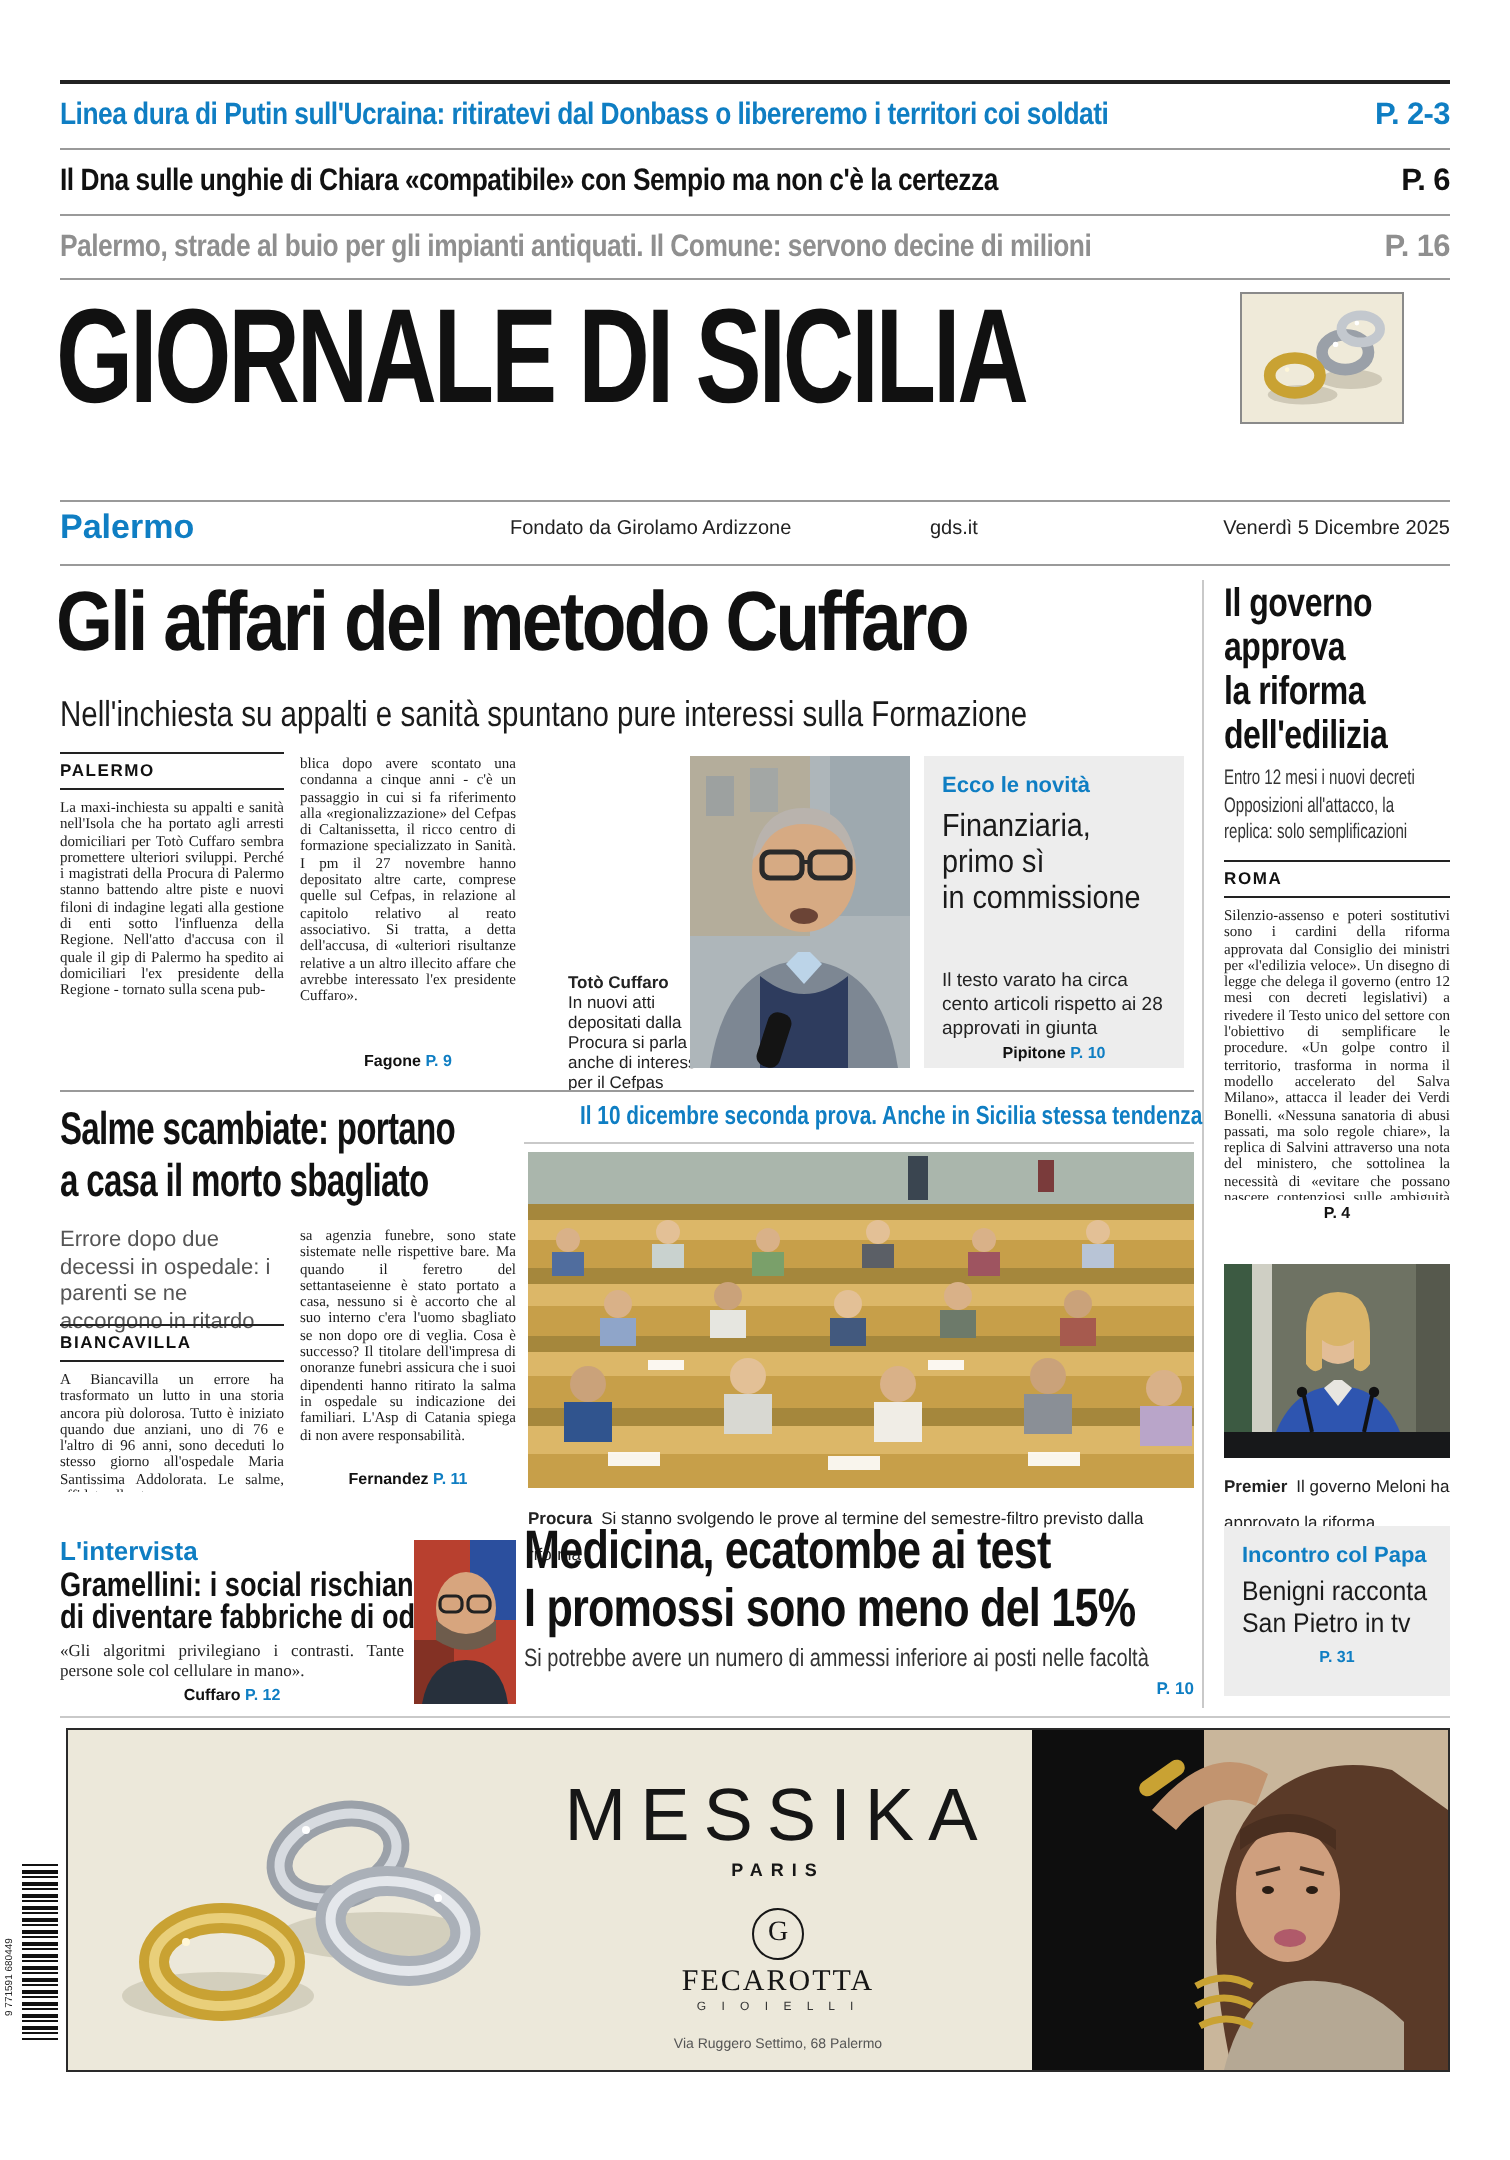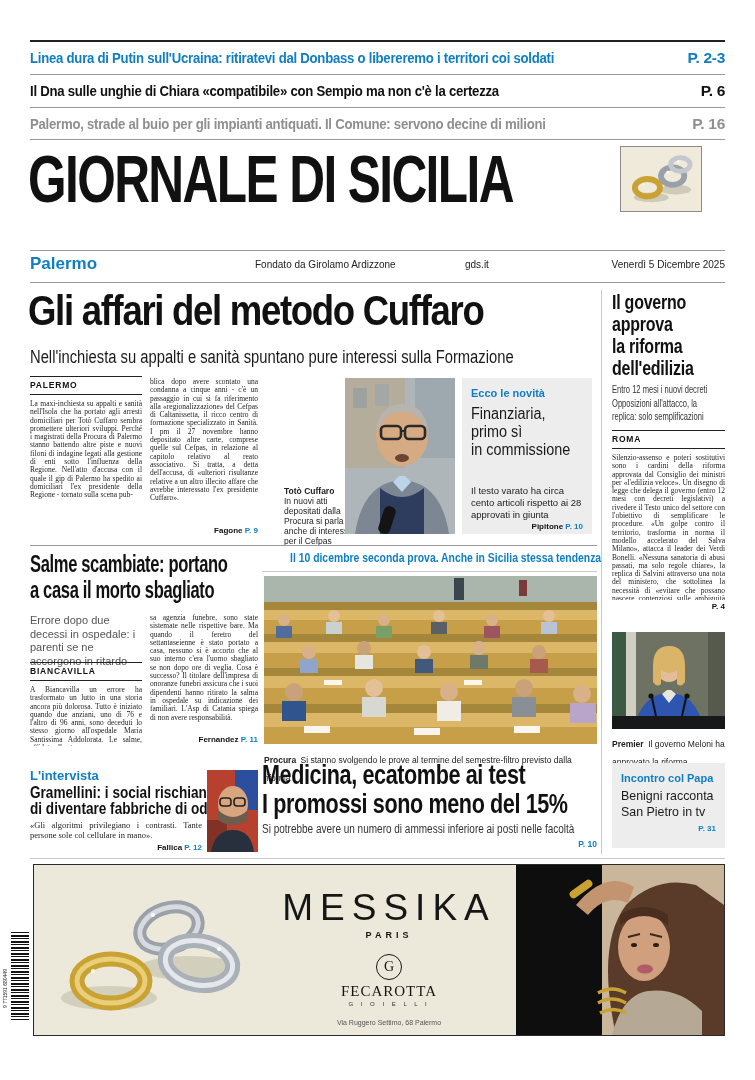--- a/index.html
+++ b/index.html
@@ -12,21 +12,21 @@
   .c-blue{color:#0f7ec3;}
   .c-gray{color:#8f8f8f;}
   .rule{background:#222;height:1px;}
   .rule-soft{background:#9a9a9a;height:1px;}
   .rule-lite{background:#c9c9c9;height:1px;}
   .sqz{display:inline-block;transform-origin:0 0;white-space:nowrap;}
   .sqzp{display:inline-block;transform-origin:0 0;white-space:pre;}
   .body-txt{font-family:"Liberation Serif",serif;font-size:7.5px;line-height:8.3px;
             text-align:justify;overflow:hidden;color:#1c1c1c;}
   .kicker{font-size:8.5px;font-weight:bold;letter-spacing:.8px;}
-  .byline{font-size:8px;text-align:right;}
+  .byline{font-size:8px;text-align:center;}
   .cap{font-size:8.5px;line-height:10px;color:#222;}
   .headrow{display:flex;justify-content:space-between;align-items:center;height:24px;
            font-weight:bold;font-size:15.5px;letter-spacing:-.3px;}
   .graybox{background:#ededed;box-sizing:border-box;padding:9px 9px;}
   .adbox{background:#ece8da;border:1px solid #2a2a2a;box-sizing:border-box;}
   svg{display:block;}
 </style>
 </head>
 <body>
 
@@ -233,21 +233,21 @@
   </div>
   <div class="abs c-blue bold" style="left:262px;top:839px;width:335px;text-align:right;font-size:8.5px;">P. 10</div>
 
   <div class="abs c-blue bold" style="left:30px;top:768px;font-size:13px;text-align:right;">L'intervista</div>
   <div class="abs" style="left:30px;top:785px;font-size:17px;font-weight:800;line-height:15.5px;">
     <span class="sqzp" style="transform:scaleX(.8);">Gramellini: i social rischiano
 di diventare fabbriche di odio</span>
   </div>
   <div class="abs serif just" style="left:30px;top:820px;width:172px;font-size:8.5px;line-height:10px;color:#222;">«Gli algoritmi privilegiano i contrasti. Tante persone sole col cellulare in mano».</div>
   <div class="abs byline" style="left:30px;top:843px;width:172px;">
-    <span class="bold">Fallica</span>
+    <span class="bold">Cuffaro</span>
     <span class="c-blue bold">P. 12</span>
   </div>
 
   <div class="abs" style="left:207px;top:770px;width:51px;height:82px;overflow:hidden;">
     <svg viewBox="0 0 51 82" width="51" height="82">
       <rect width="51" height="82" fill="#b8402f"></rect>
       <rect x="28" y="0" width="23" height="40" fill="#2b4f9e"></rect>
       <rect x="0" y="50" width="20" height="32" fill="#833124"></rect>
       <ellipse cx="26" cy="34" rx="15" ry="18" fill="#d7a57e"></ellipse>
       <path d="M11 40 q15 14 30 0 l0 10 q-15 10 -30 0 z" fill="#6e5c4c"></path>

